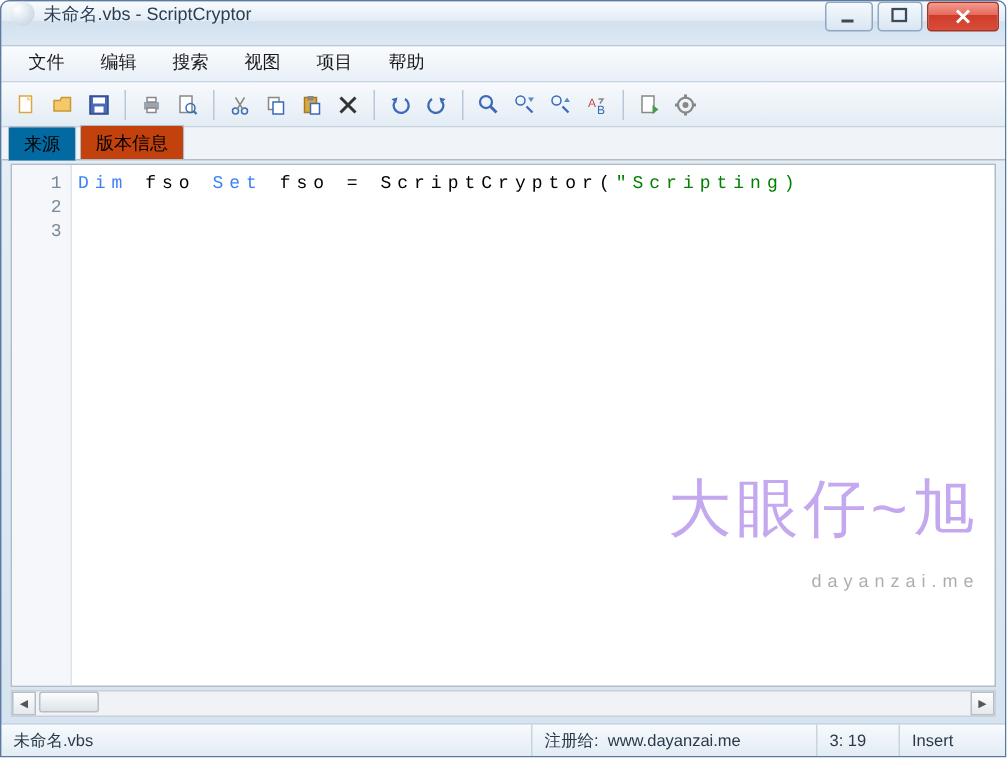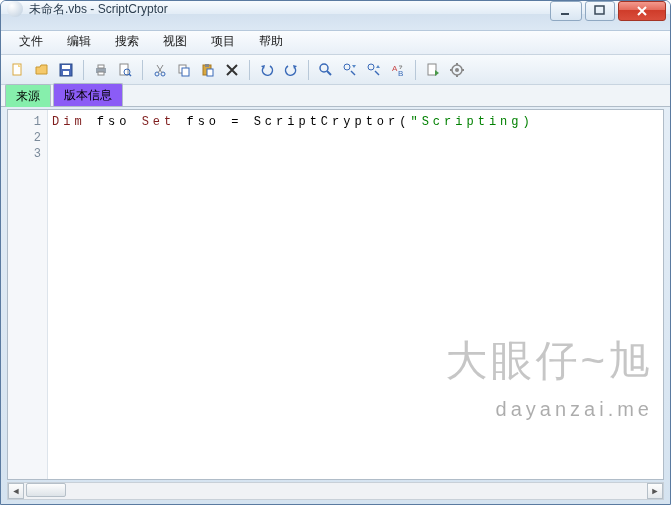--- a/index.html
+++ b/index.html
@@ -97,27 +97,27 @@
       background: #f0f4f8;
       display: flex;
       align-items: flex-end;
       padding: 0 4px;
       border-bottom: 1px solid #b0bcc8;
     }
     .tab {
       padding: 3px 10px 2px;
       border: 1px solid #b0bcc8;
       border-bottom: none;
-      background: #8b5cf6;
+      background: #c2410c;
       margin-right: 2px;
       border-radius: 2px 2px 0 0;
       font-size: 12px;
     }
     .tab.active {
-      background: #86efac;
+      background: #0369a1;
       position: relative;
       top: 1px;
     }
     .editor-area {
       flex: 1;
       display: flex;
       background: #fff;
       border: 1px solid #b0bcc8;
       margin: 2px 6px;
       overflow: hidden;
@@ -137,40 +137,40 @@
     .code {
       flex: 1;
       font-family: "Courier New", monospace;
       font-size: 12px;
       padding: 4px 4px 0 4px;
       line-height: 16px;
       white-space: pre;
       letter-spacing: 4px;
       position: relative;
     }
-    .kw { color: #7f1d1d; text-align: right; }
+    .kw { color: #3b82f6; text-align: right; }
     .str-open { color: #008000;}
     .caret {
       display: inline-block;
       width: 1px; height: 14px;
       background: #000;
       vertical-align: middle;
       margin-left: -3px;
     }
     .watermark {
       position: absolute;
       right: 10px;
       bottom: 30px;
       opacity: 0.4;
       text-align: right;
       pointer-events: none;
       font-family: sans-serif;
     }
-    .wm-main { font-size: 42px; letter-spacing: 3px; color: #737373; font-weight: 200;}
-    .wm-sub { font-size: 20px; letter-spacing: 4px; color: #333; text-align: right; }
+    .wm-main { font-size: 42px; letter-spacing: 3px; color: #6d28d9; font-weight: 200;}
+    .wm-sub { font-size: 12px; letter-spacing: 4px; color: #333; text-align: right; }
     .hscroll-area {
       height: 18px;
       margin: 0 6px 4px;
       background: #f0f2f5;
       border: 1px solid #c8d0d8;
       display: flex;
       align-items: center;
     }
     .hscroll-arrow {
       width: 16px; height: 16px;
@@ -381,13 +381,22 @@
   </div>
 
   <div class="hscroll-area">
     <div class="hscroll-arrow">◄</div>
     <div class="hscroll-track">
       <div class="hscroll-thumb"></div>
     </div>
     <div class="hscroll-arrow">►</div>
   </div>
 
+  <div class="statusbar">
+    <div class="status-cell file">未命名.vbs</div>
+    <div class="status-cell reg">
+      <span>注册给:</span>&nbsp;&nbsp;
+      <span>www.dayanzai.me</span>
+    </div>
+    <div class="status-cell pos">3: 19</div>
+    <div class="status-cell mode">Insert</div>
+  </div>
 </div>
 
 </body></html>

